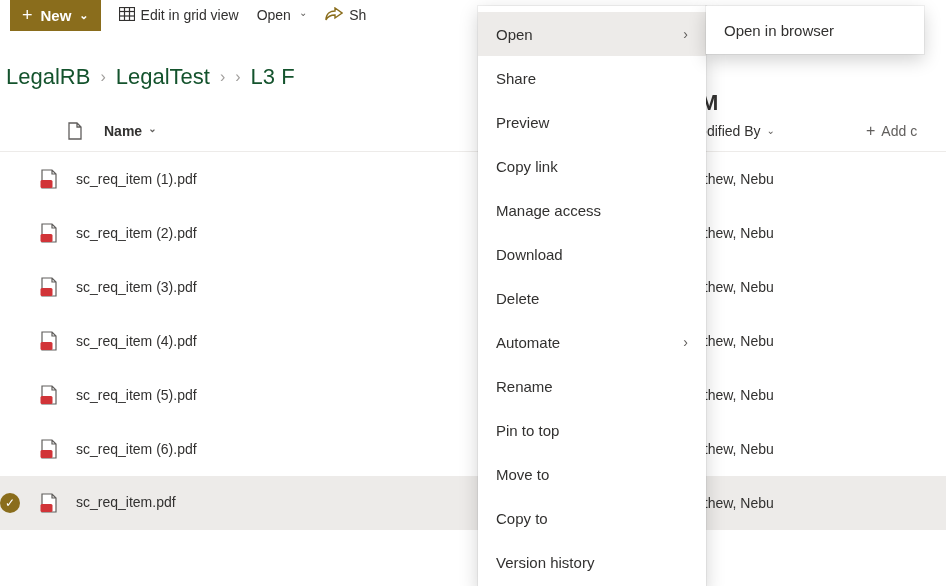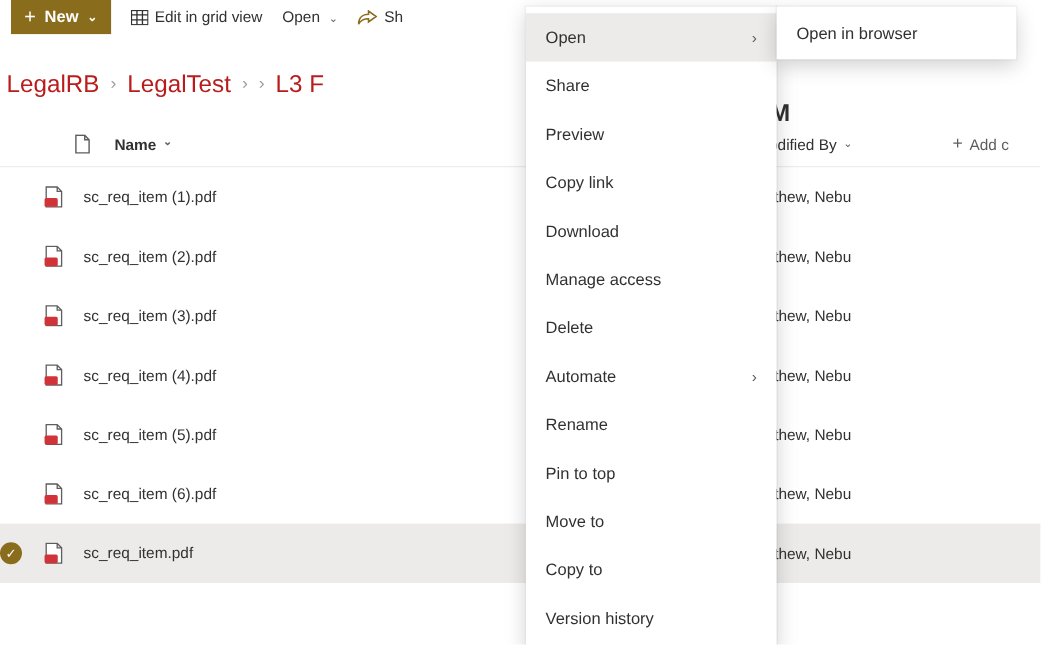--- a/index.html
+++ b/index.html
@@ -32,21 +32,21 @@
     align-items: center;
     gap: 8px;
     font-size: 15px;
     font-weight: 600;
     cursor: pointer;
   }
   .new-btn .plus { font-size: 18px; font-weight: 400; line-height: 1; }
   .new-btn .chev { font-size: 11px; }
   .tb-item {
     display: inline-flex;
-    align-items: flex-end;
+    align-items: flex-start;
     gap: 6px;
     color: #323130;
     cursor: pointer;
     font-size: 14px;
   }
   .tb-item .chev { font-size: 10px; color: #605e5c; margin-left: 2px; }
   .grid-icon {
     display: inline-block;
     width: 16px; height: 14px;
     position: relative;
@@ -56,21 +56,21 @@
 
   
   .breadcrumb {
     display: flex;
     align-items: center;
     gap: 10px;
     padding: 28px 6px 20px 6px;
     font-size: 22px;
     color: #323130;
   }
-  .breadcrumb .crumb { cursor: pointer; color: #b91c1c; }
+  .breadcrumb .crumb { cursor: pointer; color: #14532d; }
   .breadcrumb .sep { color: #a19f9d; font-size: 16px; }
   .breadcrumb .current { font-weight: 400; }
 
   
   .table-header {
     display: flex;
     align-items: center;
     border-bottom: 1px solid #edebe9;
     height: 42px;
     padding-left: 28px;
@@ -326,24 +326,24 @@
     <div class="menu-item">
       <span>Share</span>
     </div>
     <div class="menu-item">
       <span>Preview</span>
     </div>
     <div class="menu-item">
       <span>Copy link</span>
     </div>
     <div class="menu-item">
+      <span>Manage access</span>
+    </div>
+    <div class="menu-item">
       <span>Download</span>
-    </div>
-    <div class="menu-item">
-      <span>Manage access</span>
     </div>
     <div class="menu-item">
       <span>Delete</span>
     </div>
     <div class="menu-item">
       <span>Automate</span>
       <span class="sub-chev">›</span>
     </div>
     <div class="menu-item">
       <span>Rename</span>

